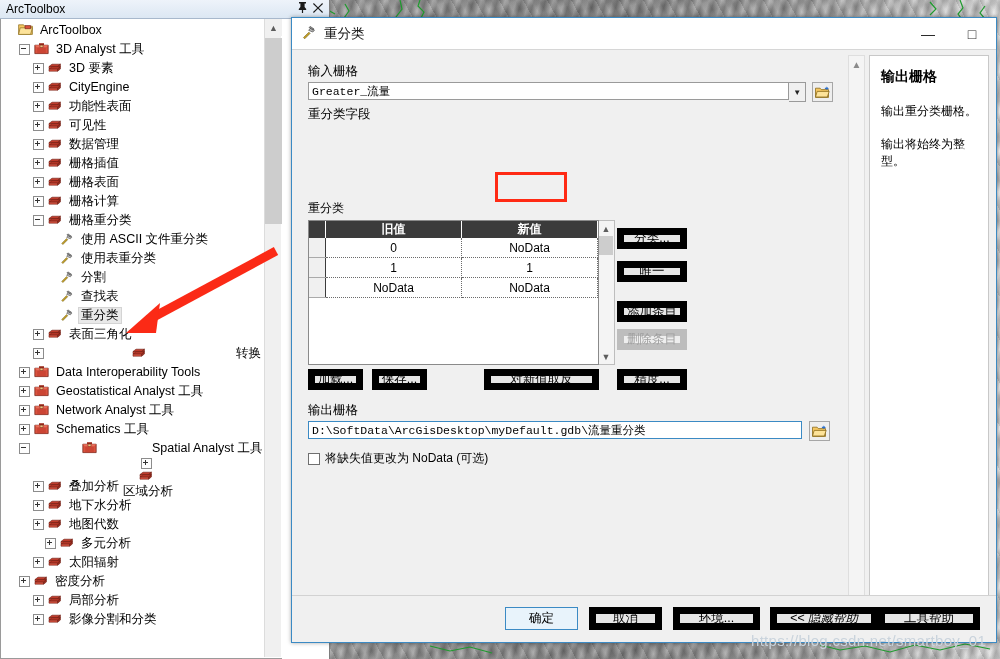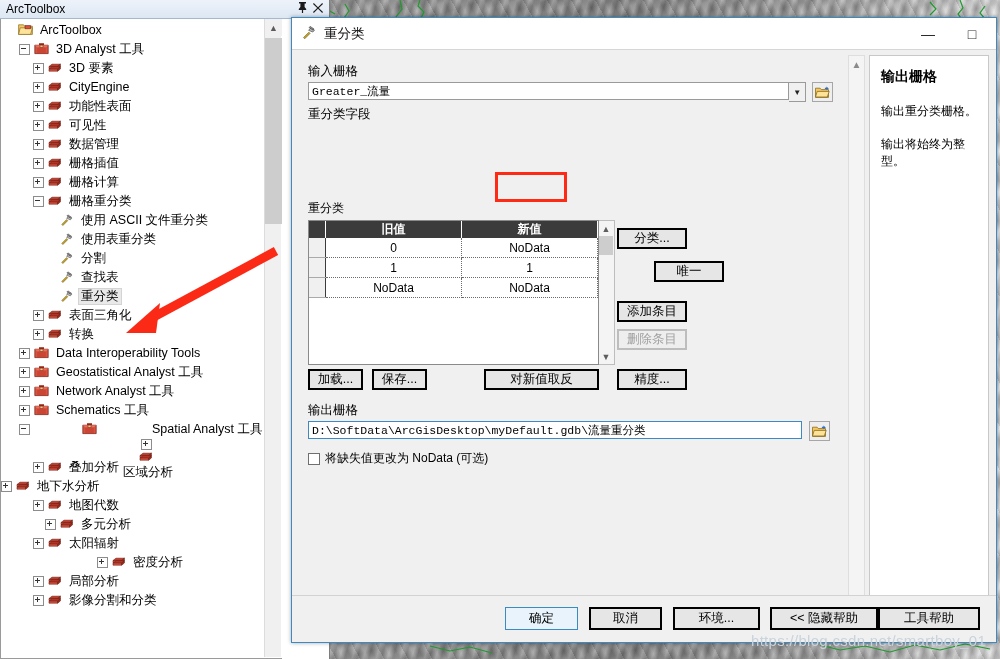--- a/index.html
+++ b/index.html
@@ -166,21 +166,21 @@
     background:#f4f4f4;border:1px solid #bdbdbd;border-left:none;box-sizing:border-box;
   }
   #grid-scroll .gs-arrow{
     width:14px;height:15px;display:flex;align-items:center;justify-content:center;
     color:#5d5d5d;font-size:9px;cursor:pointer;
   }
   #grid-scroll .gs-thumb{position:absolute;left:0;top:15px;width:14px;height:19px;background:#cdcdcd;}
   #grid-scroll .gs-arrow.bottom{position:absolute;bottom:0;left:0;}
 
   .btn{
-    background:#e6e6e6;border:2px solid #000000;font-size:12.5px;color:#000;
+    background:#e6e6e6;border:7px solid #000000;font-size:12.5px;color:#000;
     display:flex;align-items:center;justify-content:center;cursor:pointer;
     box-sizing:border-box;font-family:"Liberation Sans",sans-serif;
   }
   .btn.disabled{color:#a0a0a0;border-color:#bdbdbd;background:#eeeeee;cursor:default;}
   .btn.default{border:1px solid #3b8ac4;background:#e8f3fb;}
 
   .side-btn{position:absolute;left:318px;width:70px;height:21px;}
 
   #checkbox-row{position:absolute;left:9px;top:395px;display:flex;align-items:center;}
   .chk{
@@ -342,20 +342,32 @@
         <div class="tree-row" style="padding-left: 32px;">
           <span class="expander plus"></span>
           <span class="ico"><svg width="14" height="12" viewBox="0 0 14 12">
       <path d="M1 5.5l3-2.3h8.4L9.6 5.5z" fill="#c03b2b" stroke="#6d1d12" stroke-width=".6"></path>
       <path d="M1 5.5h8.6v2.2H1z" fill="#d9523f" stroke="#6d1d12" stroke-width=".6"></path>
       <path d="M9.6 5.5L12.4 3.2v2.3L9.6 7.7z" fill="#9e2d1e" stroke="#6d1d12" stroke-width=".6"></path>
       <path d="M1 8.1l3-2.3h8.4L9.6 8.1z" fill="#c03b2b" stroke="#6d1d12" stroke-width=".6"></path>
       <path d="M1 8.1h8.6v2.1H1z" fill="#d9523f" stroke="#6d1d12" stroke-width=".6"></path>
       <path d="M9.6 8.1l2.8-2.3v2.2L9.6 10.2z" fill="#9e2d1e" stroke="#6d1d12" stroke-width=".6"></path>
     </svg></span>
+          <span class="lbl">栅格表面</span>
+        </div>
+        <div class="tree-row" style="padding-left: 32px;">
+          <span class="expander plus"></span>
+          <span class="ico"><svg width="14" height="12" viewBox="0 0 14 12">
+      <path d="M1 5.5l3-2.3h8.4L9.6 5.5z" fill="#c03b2b" stroke="#6d1d12" stroke-width=".6"></path>
+      <path d="M1 5.5h8.6v2.2H1z" fill="#d9523f" stroke="#6d1d12" stroke-width=".6"></path>
+      <path d="M9.6 5.5L12.4 3.2v2.3L9.6 7.7z" fill="#9e2d1e" stroke="#6d1d12" stroke-width=".6"></path>
+      <path d="M1 8.1l3-2.3h8.4L9.6 8.1z" fill="#c03b2b" stroke="#6d1d12" stroke-width=".6"></path>
+      <path d="M1 8.1h8.6v2.1H1z" fill="#d9523f" stroke="#6d1d12" stroke-width=".6"></path>
+      <path d="M9.6 8.1l2.8-2.3v2.2L9.6 10.2z" fill="#9e2d1e" stroke="#6d1d12" stroke-width=".6"></path>
+    </svg></span>
           <span class="lbl">栅格计算</span>
         </div>
         <div class="tree-row" style="padding-left: 32px;">
           <span class="expander"></span>
           <span class="ico"><svg width="14" height="12" viewBox="0 0 14 12">
       <path d="M1 5.5l3-2.3h8.4L9.6 5.5z" fill="#c03b2b" stroke="#6d1d12" stroke-width=".6"></path>
       <path d="M1 5.5h8.6v2.2H1z" fill="#d9523f" stroke="#6d1d12" stroke-width=".6"></path>
       <path d="M9.6 5.5L12.4 3.2v2.3L9.6 7.7z" fill="#9e2d1e" stroke="#6d1d12" stroke-width=".6"></path>
       <path d="M1 8.1l3-2.3h8.4L9.6 8.1z" fill="#c03b2b" stroke="#6d1d12" stroke-width=".6"></path>
       <path d="M1 8.1h8.6v2.1H1z" fill="#d9523f" stroke="#6d1d12" stroke-width=".6"></path>
@@ -413,21 +425,21 @@
           <span class="ico"><svg width="14" height="12" viewBox="0 0 14 12">
       <path d="M1 5.5l3-2.3h8.4L9.6 5.5z" fill="#c03b2b" stroke="#6d1d12" stroke-width=".6"></path>
       <path d="M1 5.5h8.6v2.2H1z" fill="#d9523f" stroke="#6d1d12" stroke-width=".6"></path>
       <path d="M9.6 5.5L12.4 3.2v2.3L9.6 7.7z" fill="#9e2d1e" stroke="#6d1d12" stroke-width=".6"></path>
       <path d="M1 8.1l3-2.3h8.4L9.6 8.1z" fill="#c03b2b" stroke="#6d1d12" stroke-width=".6"></path>
       <path d="M1 8.1h8.6v2.1H1z" fill="#d9523f" stroke="#6d1d12" stroke-width=".6"></path>
       <path d="M9.6 8.1l2.8-2.3v2.2L9.6 10.2z" fill="#9e2d1e" stroke="#6d1d12" stroke-width=".6"></path>
     </svg></span>
           <span class="lbl">表面三角化</span>
         </div>
-        <div class="tree-row" style="padding-left: 32px;">
+        <div class="tree-row" style="padding-left: 32px; justify-content: space-between;">
           <span class="expander plus"></span>
           <span class="ico"><svg width="14" height="12" viewBox="0 0 14 12">
       <path d="M1 5.5l3-2.3h8.4L9.6 5.5z" fill="#c03b2b" stroke="#6d1d12" stroke-width=".6"></path>
       <path d="M1 5.5h8.6v2.2H1z" fill="#d9523f" stroke="#6d1d12" stroke-width=".6"></path>
       <path d="M9.6 5.5L12.4 3.2v2.3L9.6 7.7z" fill="#9e2d1e" stroke="#6d1d12" stroke-width=".6"></path>
       <path d="M1 8.1l3-2.3h8.4L9.6 8.1z" fill="#c03b2b" stroke="#6d1d12" stroke-width=".6"></path>
       <path d="M1 8.1h8.6v2.1H1z" fill="#d9523f" stroke="#6d1d12" stroke-width=".6"></path>
       <path d="M9.6 8.1l2.8-2.3v2.2L9.6 10.2z" fill="#9e2d1e" stroke="#6d1d12" stroke-width=".6"></path>
     </svg></span>
           <span class="lbl">转换</span>
@@ -504,21 +516,21 @@
           <span class="ico"><svg width="14" height="12" viewBox="0 0 14 12">
       <path d="M1 5.5l3-2.3h8.4L9.6 5.5z" fill="#c03b2b" stroke="#6d1d12" stroke-width=".6"></path>
       <path d="M1 5.5h8.6v2.2H1z" fill="#d9523f" stroke="#6d1d12" stroke-width=".6"></path>
       <path d="M9.6 5.5L12.4 3.2v2.3L9.6 7.7z" fill="#9e2d1e" stroke="#6d1d12" stroke-width=".6"></path>
       <path d="M1 8.1l3-2.3h8.4L9.6 8.1z" fill="#c03b2b" stroke="#6d1d12" stroke-width=".6"></path>
       <path d="M1 8.1h8.6v2.1H1z" fill="#d9523f" stroke="#6d1d12" stroke-width=".6"></path>
       <path d="M9.6 8.1l2.8-2.3v2.2L9.6 10.2z" fill="#9e2d1e" stroke="#6d1d12" stroke-width=".6"></path>
     </svg></span>
           <span class="lbl">叠加分析</span>
         </div>
-        <div class="tree-row" style="">
+        <div class="tree-row" style="padding-left: 32px;">
           <span class="expander plus"></span>
           <span class="ico"><svg width="14" height="12" viewBox="0 0 14 12">
       <path d="M1 5.5l3-2.3h8.4L9.6 5.5z" fill="#c03b2b" stroke="#6d1d12" stroke-width=".6"></path>
       <path d="M1 5.5h8.6v2.2H1z" fill="#d9523f" stroke="#6d1d12" stroke-width=".6"></path>
       <path d="M9.6 5.5L12.4 3.2v2.3L9.6 7.7z" fill="#9e2d1e" stroke="#6d1d12" stroke-width=".6"></path>
       <path d="M1 8.1l3-2.3h8.4L9.6 8.1z" fill="#c03b2b" stroke="#6d1d12" stroke-width=".6"></path>
       <path d="M1 8.1h8.6v2.1H1z" fill="#d9523f" stroke="#6d1d12" stroke-width=".6"></path>
       <path d="M9.6 8.1l2.8-2.3v2.2L9.6 10.2z" fill="#9e2d1e" stroke="#6d1d12" stroke-width=".6"></path>
     </svg></span>
           <span class="lbl">地下水分析</span>
@@ -552,21 +564,21 @@
           <span class="ico"><svg width="14" height="12" viewBox="0 0 14 12">
       <path d="M1 5.5l3-2.3h8.4L9.6 5.5z" fill="#c03b2b" stroke="#6d1d12" stroke-width=".6"></path>
       <path d="M1 5.5h8.6v2.2H1z" fill="#d9523f" stroke="#6d1d12" stroke-width=".6"></path>
       <path d="M9.6 5.5L12.4 3.2v2.3L9.6 7.7z" fill="#9e2d1e" stroke="#6d1d12" stroke-width=".6"></path>
       <path d="M1 8.1l3-2.3h8.4L9.6 8.1z" fill="#c03b2b" stroke="#6d1d12" stroke-width=".6"></path>
       <path d="M1 8.1h8.6v2.1H1z" fill="#d9523f" stroke="#6d1d12" stroke-width=".6"></path>
       <path d="M9.6 8.1l2.8-2.3v2.2L9.6 10.2z" fill="#9e2d1e" stroke="#6d1d12" stroke-width=".6"></path>
     </svg></span>
           <span class="lbl">太阳辐射</span>
         </div>
-        <div class="tree-row" style="padding-left: 18px; justify-content: center;">
+        <div class="tree-row" style="padding-left: 18px;">
           <span class="expander plus"></span>
           <span class="ico"><svg width="14" height="12" viewBox="0 0 14 12">
       <path d="M1 5.5l3-2.3h8.4L9.6 5.5z" fill="#c03b2b" stroke="#6d1d12" stroke-width=".6"></path>
       <path d="M1 5.5h8.6v2.2H1z" fill="#d9523f" stroke="#6d1d12" stroke-width=".6"></path>
       <path d="M9.6 5.5L12.4 3.2v2.3L9.6 7.7z" fill="#9e2d1e" stroke="#6d1d12" stroke-width=".6"></path>
       <path d="M1 8.1l3-2.3h8.4L9.6 8.1z" fill="#c03b2b" stroke="#6d1d12" stroke-width=".6"></path>
       <path d="M1 8.1h8.6v2.1H1z" fill="#d9523f" stroke="#6d1d12" stroke-width=".6"></path>
       <path d="M9.6 8.1l2.8-2.3v2.2L9.6 10.2z" fill="#9e2d1e" stroke="#6d1d12" stroke-width=".6"></path>
     </svg></span>
           <span class="lbl">密度分析</span>
@@ -675,21 +687,21 @@
         </table>
       </div>
 
       <div id="grid-scroll">
         <div class="gs-arrow">▲</div>
         <div class="gs-thumb"></div>
         <div class="gs-arrow bottom">▼</div>
       </div>
 
       <div class="btn side-btn" style="top:173px;">分类...</div>
-      <div class="btn side-btn" style="top:206px;margin-left:37px;">唯一</div>
+      <div class="btn side-btn" style="top:206px;">唯一</div>
       <div class="btn side-btn" style="top:246px;">添加条目</div>
       <div class="btn side-btn disabled" style="top:274px;">删除条目</div>
       <div class="btn side-btn" style="top:314px;">精度...</div>
 
       <div class="btn" style="position:absolute;left:9px;top:314px;width:55px;height:21px;">加载...</div>
       <div class="btn" style="position:absolute;left:73px;top:314px;width:55px;height:21px;">保存...</div>
       <div class="btn" style="position:absolute;left:185px;top:314px;width:115px;height:21px;">对新值取反</div>
 
       <div style="position:absolute;left:9px;top:347px;width:525px;">
         <div class="field-label">输出栅格</div>
@@ -723,21 +735,21 @@
       <div class="help-p">输出重分类栅格。</div>
       <div class="help-p">输出将始终为整型。</div>
     </div>
 
   </div>
 
   <div id="dlg-footer">
     <div class="btn footer-btn default" style="left:213px;width:73px;">确定</div>
     <div class="btn footer-btn" style="left:297px;width:73px;">取消</div>
     <div class="btn footer-btn" style="left:381px;width:87px;">环境...</div>
-    <div class="btn footer-btn" style="left:478px;width:108px;">&lt;&lt; 隐藏帮助</div>
+    <div class="btn footer-btn" style="left:478px;width:108px;font-style:italic;">&lt;&lt; 隐藏帮助</div>
     <div class="btn footer-btn" style="left:586px;width:102px;">工具帮助</div>
   </div>
 
 </div>
 
 <div id="red-highlight"></div>
 
 <svg id="red-arrow" width="1000" height="659">
   <g>
     <path d="M276,251 L148,320" stroke="#fb2a16" stroke-width="9" stroke-linecap="butt"></path>

